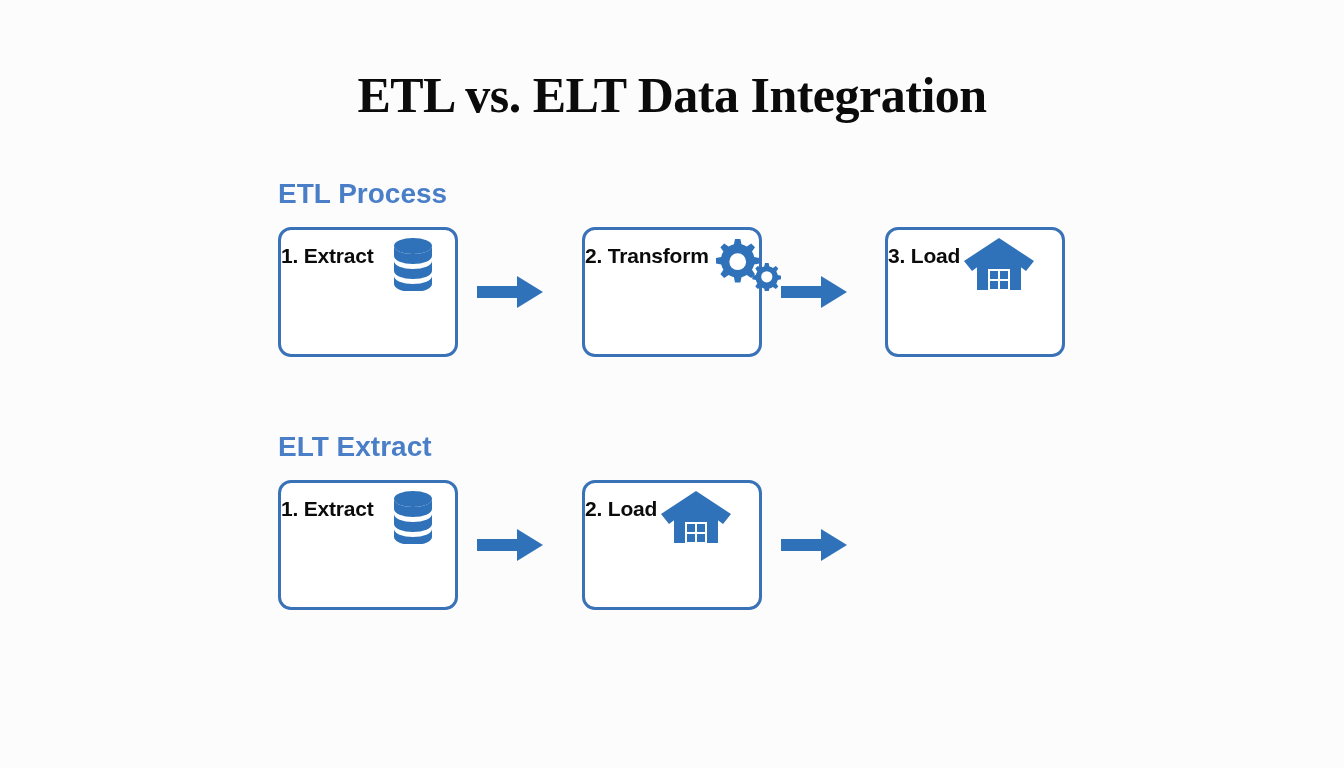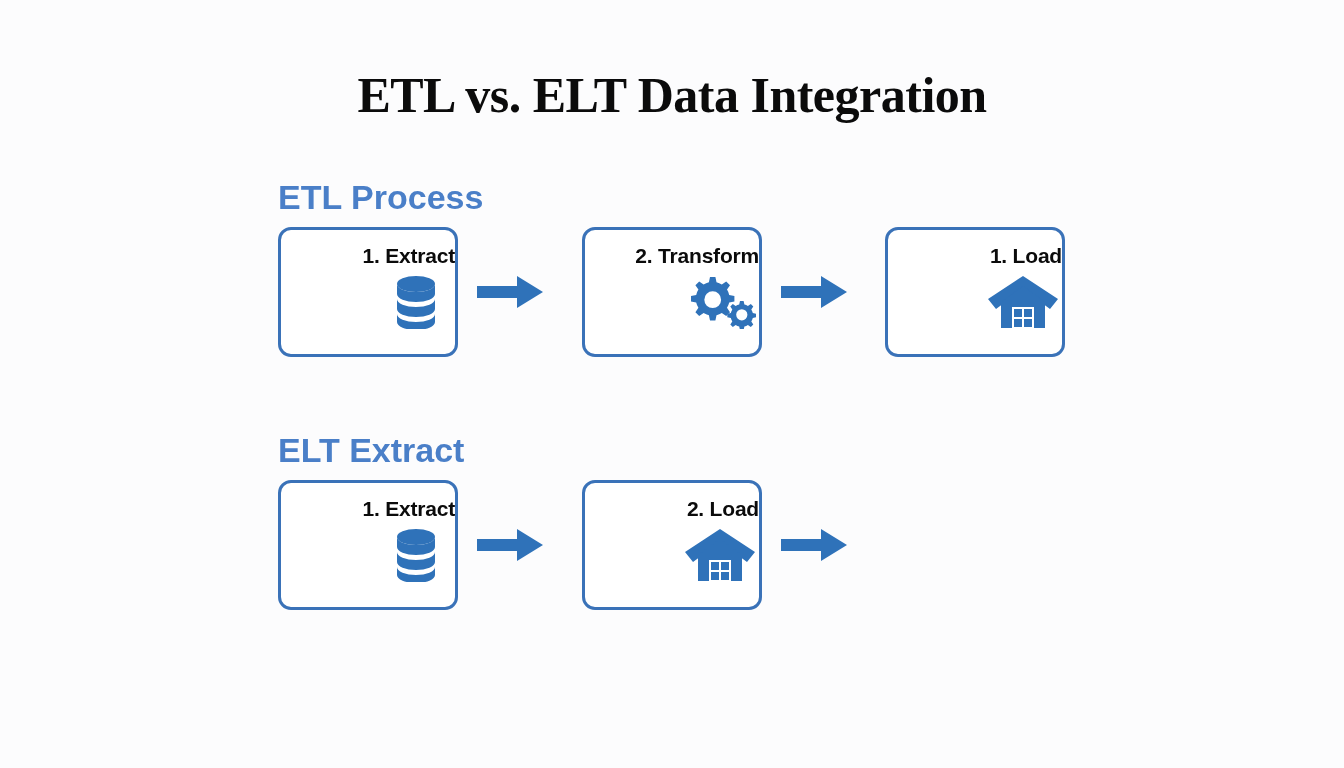--- a/index.html
+++ b/index.html
@@ -44,21 +44,21 @@
     left: 0;
     right: 0;
   }
   #group-etl { top: 178px; }
   #group-elt { top: 431px; }
 
   .process-heading {
     position: absolute;
     left: 278px;
     top: 0;
-    font-size: 34px;
+    font-size: 28px;
     font-weight: bold;
     color: #4a7fc8;
     letter-spacing: 0px;
     white-space: nowrap;
   }
 
   .flow-row {
     position: absolute;
     left: 278px;
     top: 49px;
@@ -70,25 +70,24 @@
   .step-box {
     position: absolute;
     top: 0;
     width: 180px;
     height: 130px;
     box-sizing: border-box;
     border: 3px solid #3a72b8;
     border-radius: 13px;
     background: #ffffff;
     display: flex;
-    flex-direction: column;
-    align-items: flex-end;
+    align-items: flex-start;
   }
   .step-box.pos-0 { left: 0px; }
-  .step-box.pos-1 { left: 304px; padding-left: 40px; }
+  .step-box.pos-1 { left: 304px; }
   .step-box.pos-2 { left: 607px; }
 
   .step-label {
     margin-top: 14px;
     font-size: 21px;
     font-weight: bold;
     color: #0b0b0b;
     white-space: nowrap;
     letter-spacing: -0.2px;
   }
@@ -161,21 +160,21 @@
         </div>
       </div>
 
       <div class="flow-arrow gap-1">
         <svg width="66" height="34" viewBox="0 0 66 34" aria-hidden="true">
           <path d="M0 11 H40 V1 L66 17 L40 33 V23 H0 Z" fill="#2f72b9"></path>
         </svg>
       </div>
 
       <div class="step-box pos-2">
-        <div class="step-label">1. Load</div>
+        <div class="step-label">3. Load</div>
         <div class="step-icon">
           <svg width="70" height="52" viewBox="0 0 70 52" aria-hidden="true">
             <g fill="#2f72b9">
               <path d="M35 0 L70 23 L62 33 L35 13 L8 33 L0 23 Z"></path>
               <path d="M13 26 L35 10 L57 26 V52 H13 Z"></path>
               <rect x="24" y="31" width="22" height="21" fill="#ffffff"></rect>
               <rect x="26" y="33" width="8" height="8"></rect>
               <rect x="36" y="33" width="8" height="8"></rect>
               <rect x="26" y="43" width="8" height="8"></rect>
               <rect x="36" y="43" width="8" height="8"></rect>

